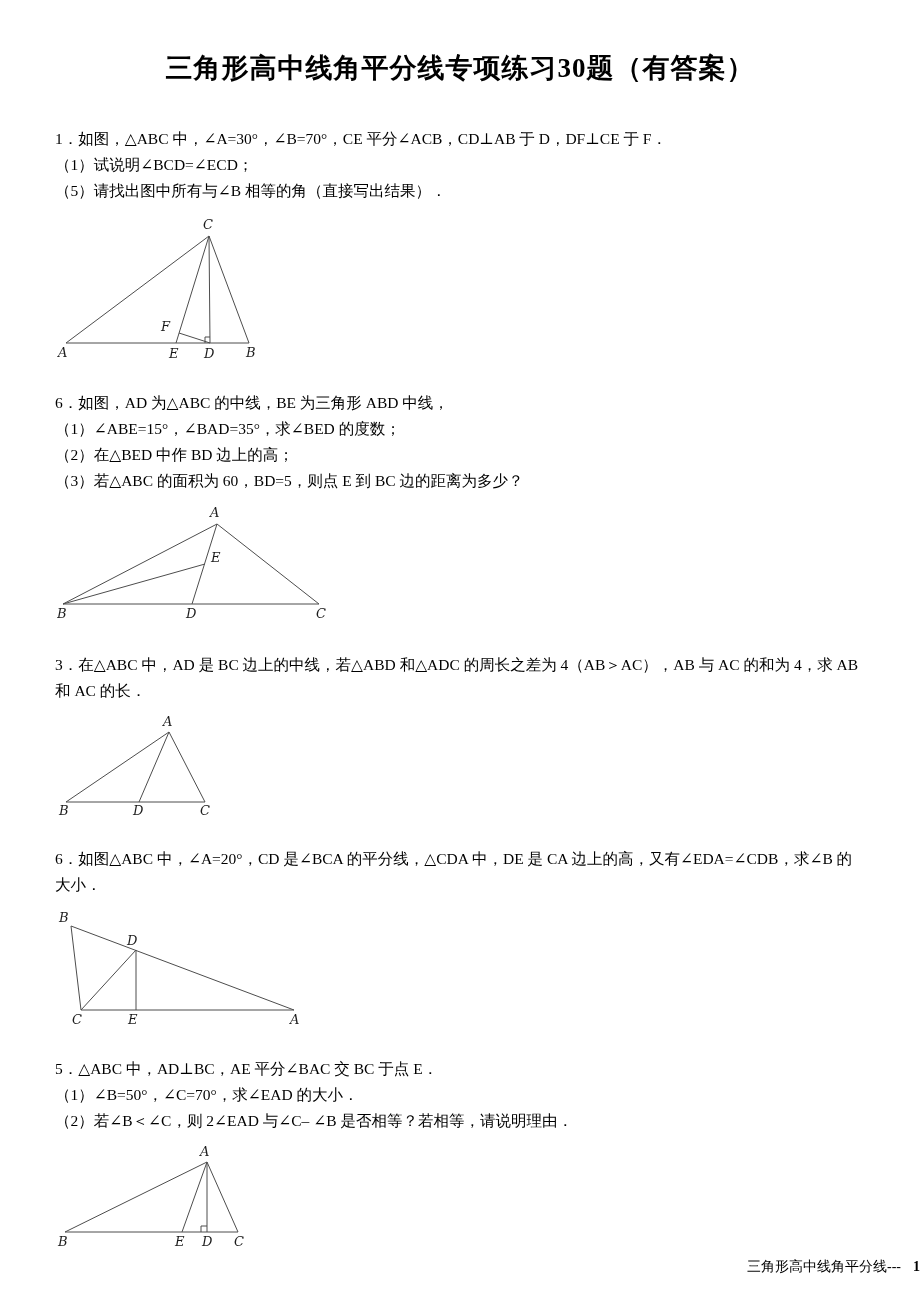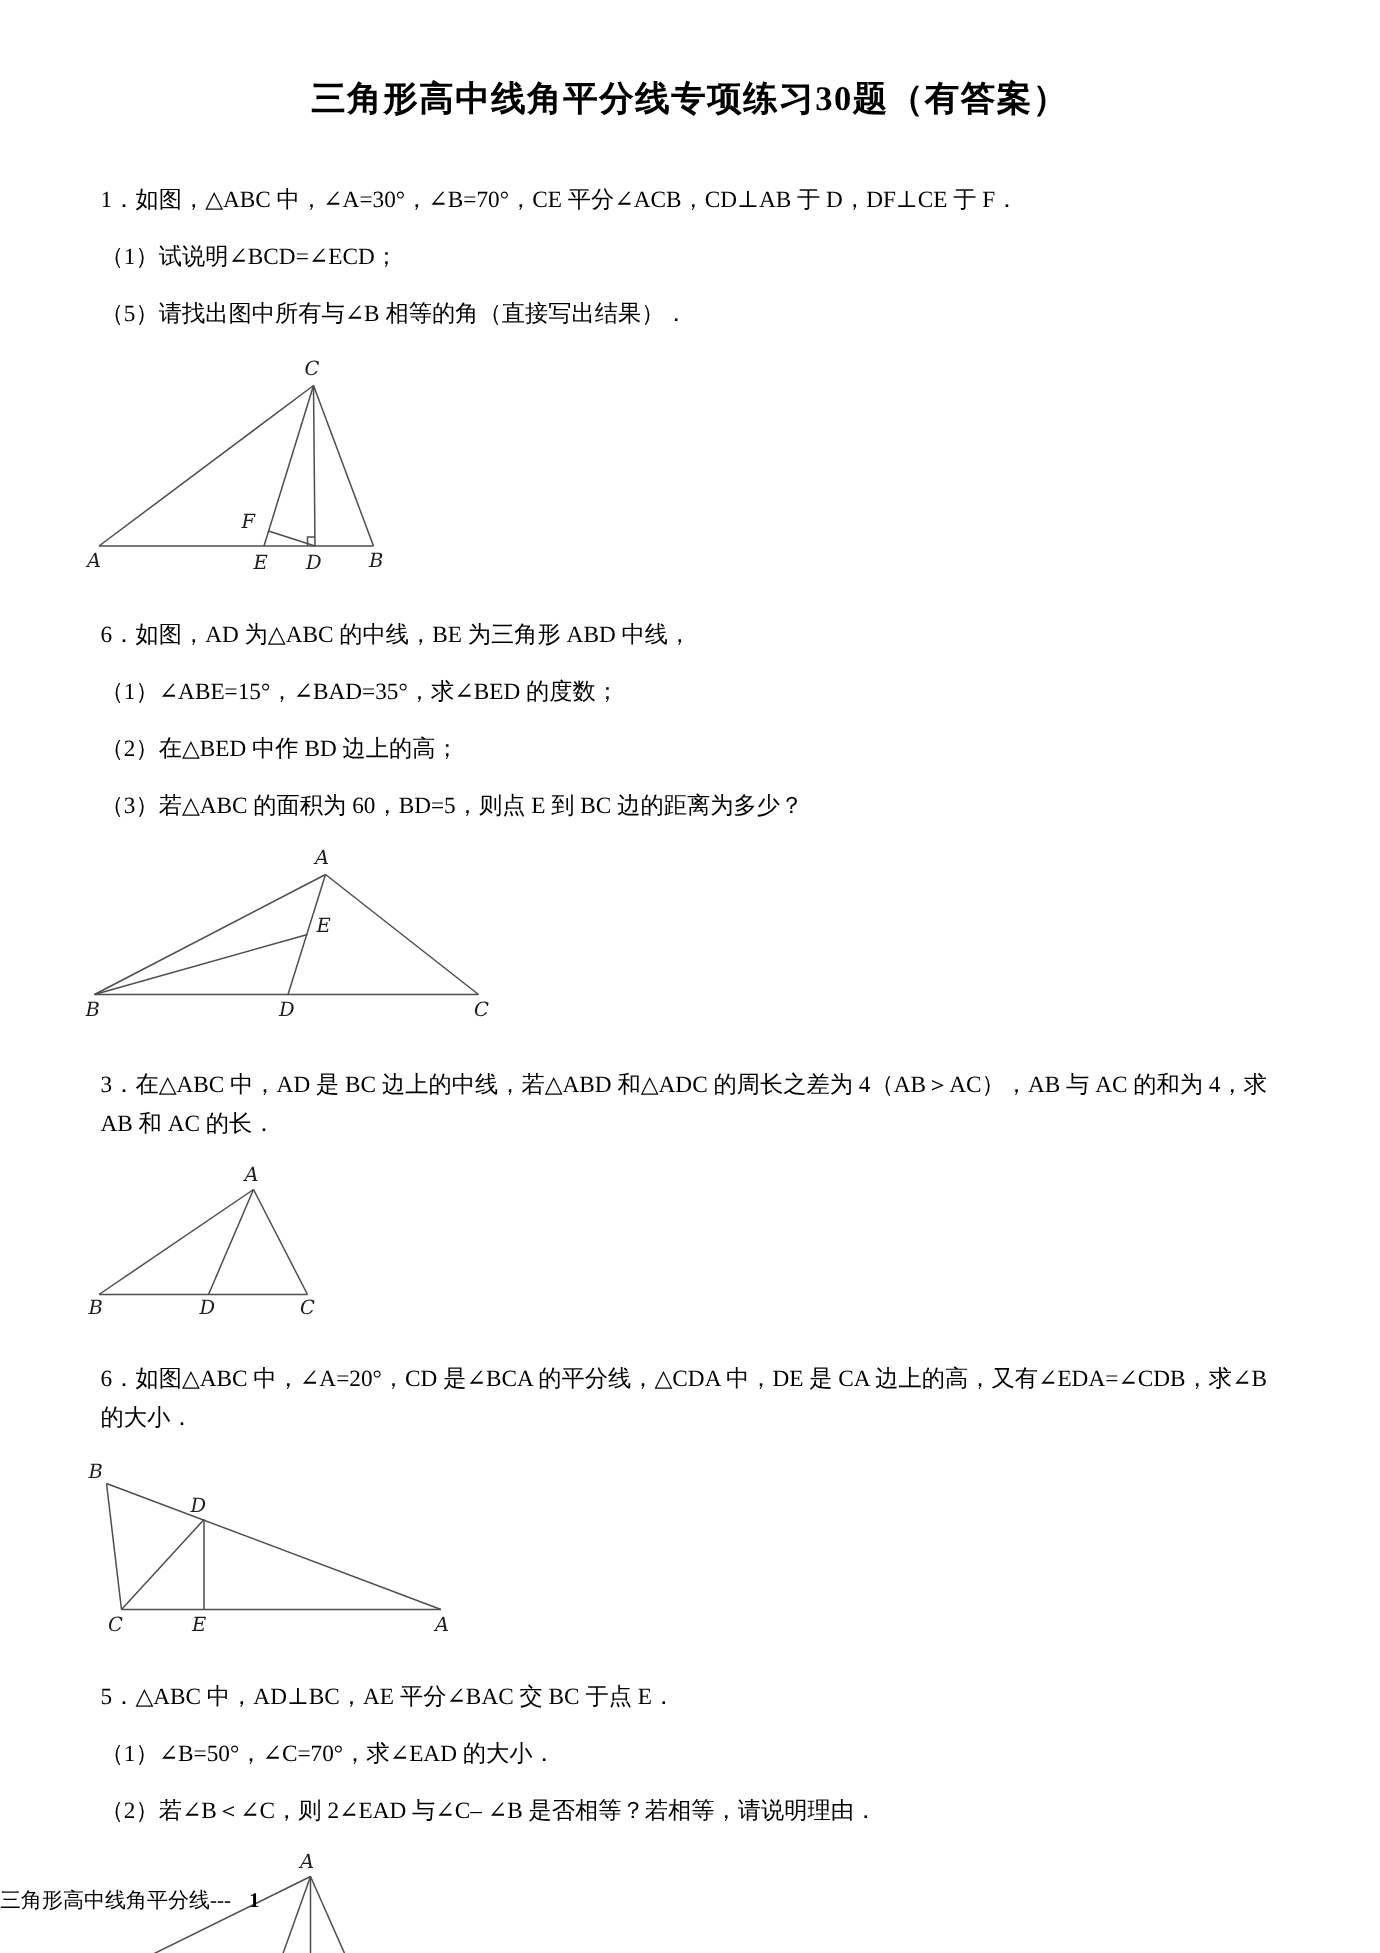--- a/index.html
+++ b/index.html
@@ -2,36 +2,36 @@
 <html><head>
 <meta charset="utf-8">
 <style>
   html, body { margin: 0; padding: 0; background: #ffffff; }
   .page {
     width: 920px; height: 1302px; margin: 0 auto; background: #ffffff;
     box-sizing: border-box; padding: 36px 55px 0 55px; position: relative; overflow: hidden;
     font-family: "Liberation Serif", "DejaVu Serif", serif; color: #000;
   }
   .doc-title {
-    text-align: center; font-size: 23px; font-weight: bold;
+    text-align: center; font-size: 27px; font-weight: bold;
     margin: 14px 0 40px 0; letter-spacing: 1px;
   }
   .problem { margin: 0; }
-  .problem-text p { margin: 12px; font-size: 15.5px; line-height: 26px; }
+  .problem-text p { margin: 0; font-size: 15.5px; line-height: 26px; }
   .problem-diagram { margin: 10px 0 28px 2px; }
   .problem-diagram svg { display: block; }
   .problem-diagram svg line { stroke: #4d4d4d; stroke-width: 1; }
   .problem-diagram svg polyline { fill: none; stroke: #4d4d4d; stroke-width: 1; }
   .problem-diagram svg text {
     font-family: "DejaVu Serif", "Liberation Serif", serif;
     font-style: italic; font-size: 13px; fill: #1c1c1c;
   }
   .page-footer {
     position: absolute; left: 0; bottom: 26px; width: 100%;
-    text-align: left; font-size: 14px;
+    text-align: right; font-size: 14px;
   }
   .page-footer .num { font-weight: bold; margin-left: 12px; }
 </style>
 </head>
 <body>
 
 <div class="page">
   <h1 class="doc-title">三角形高中线角平分线专项练习30题（有答案）</h1>
 
   <div id="problems">

